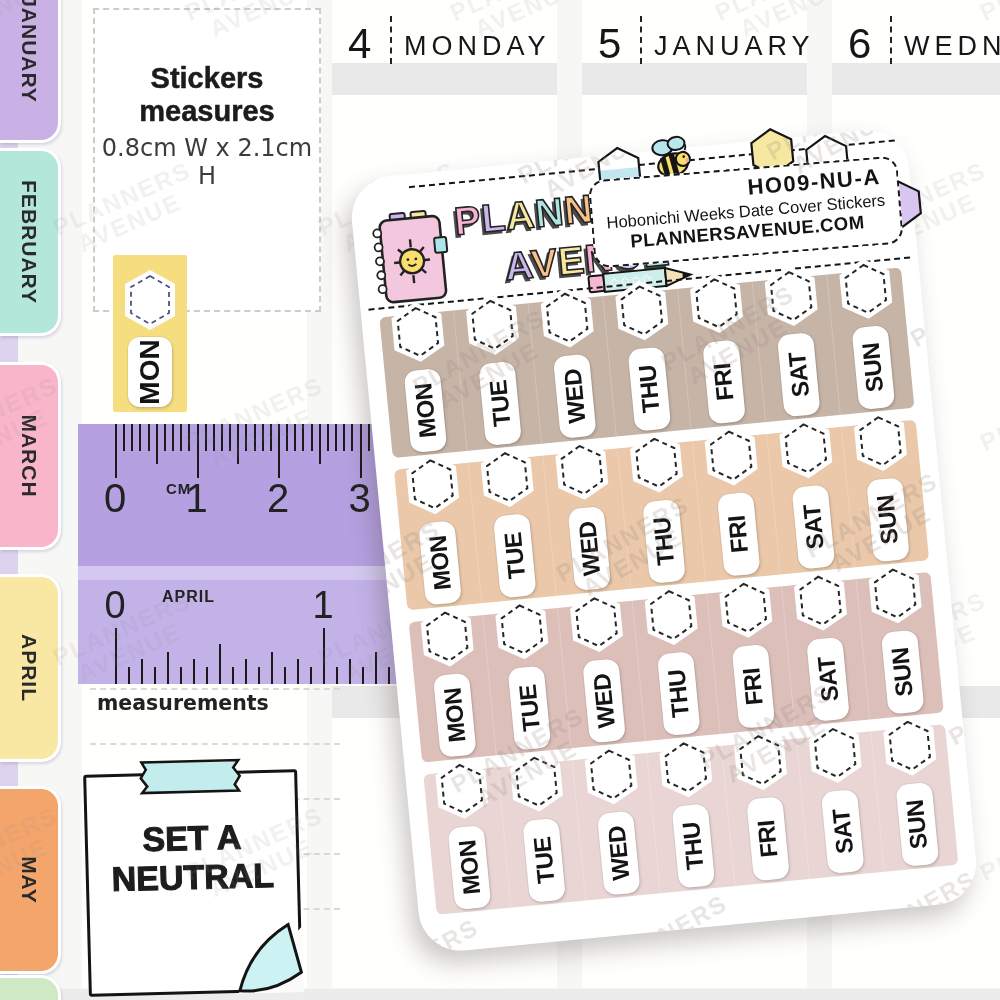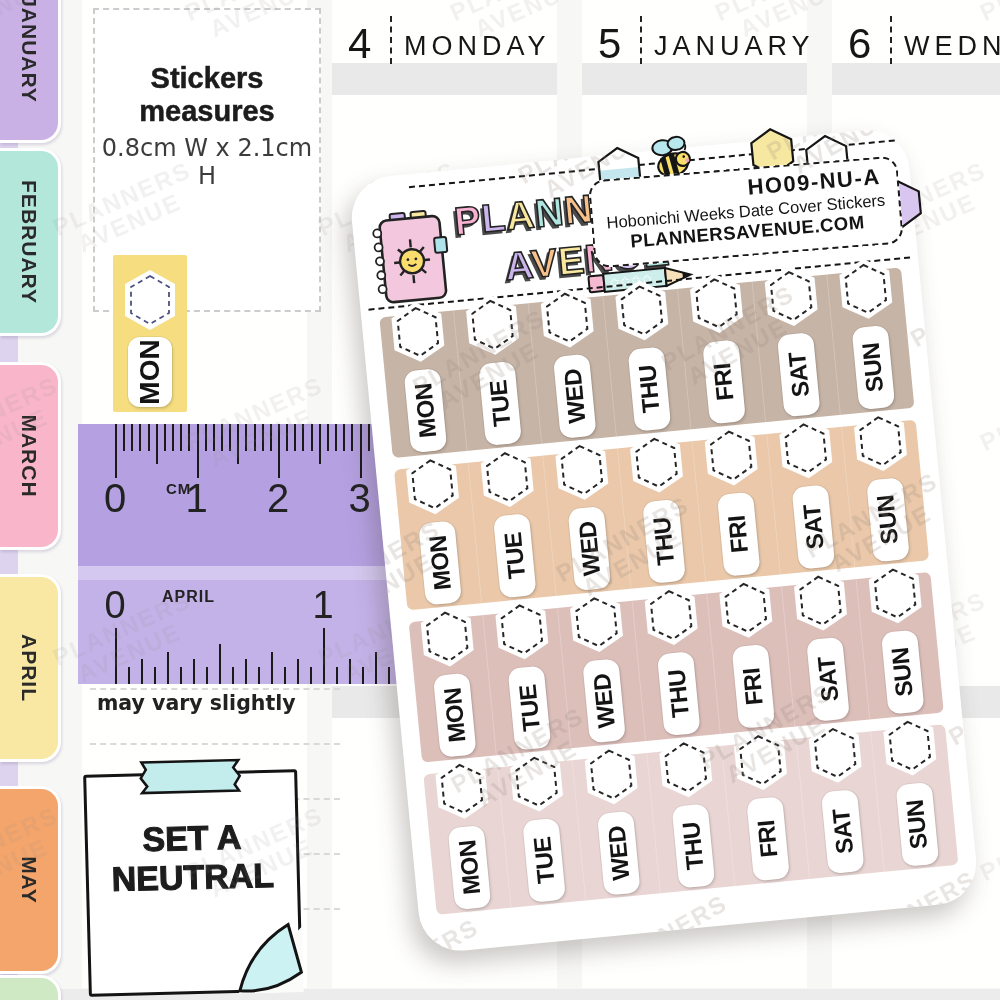--- a/index.html
+++ b/index.html
@@ -225,21 +225,21 @@
       <div class="rnum" style="left: 170px; top: 52px;">2</div>
       <div class="rnum" style="left: 251.5px; top: 52px;">3</div>
     </div>
   <div id="inchnums">
       <div class="rnum" style="left: 7px; top: 160px; font-size: 38px;">0</div>
       <div class="rnum" style="left: 215px; top: 160px; font-size: 38px;">1</div>
     </div>
 </div>
 
 <div id="disclaimer" class="abs">
-  <div>may vary slightly</div>
+  <div>measurements</div>
 </div>
 
 <div id="note" class="abs">
   <svg class="abs" style="left:45px;top:-17px" width="118" height="37" viewBox="0 0 112 35">
     <path d="M10 3 L102 3 L97 10 L103 18 L98 26 L102 32 L10 32 L15 26 L9 18 L14 10 Z" fill="#c3ecec" stroke="#141414" stroke-width="2.4"></path>
   </svg>
   <div class="notetxt" style="margin-top:44px">SET A</div>
   <div class="notetxt">NEUTRAL</div>
   <svg class="abs" style="right:-4px;bottom:-4px" width="86" height="92">
     <polygon points="20,92 86,92 86,26" fill="#fbfbfa"></polygon>

